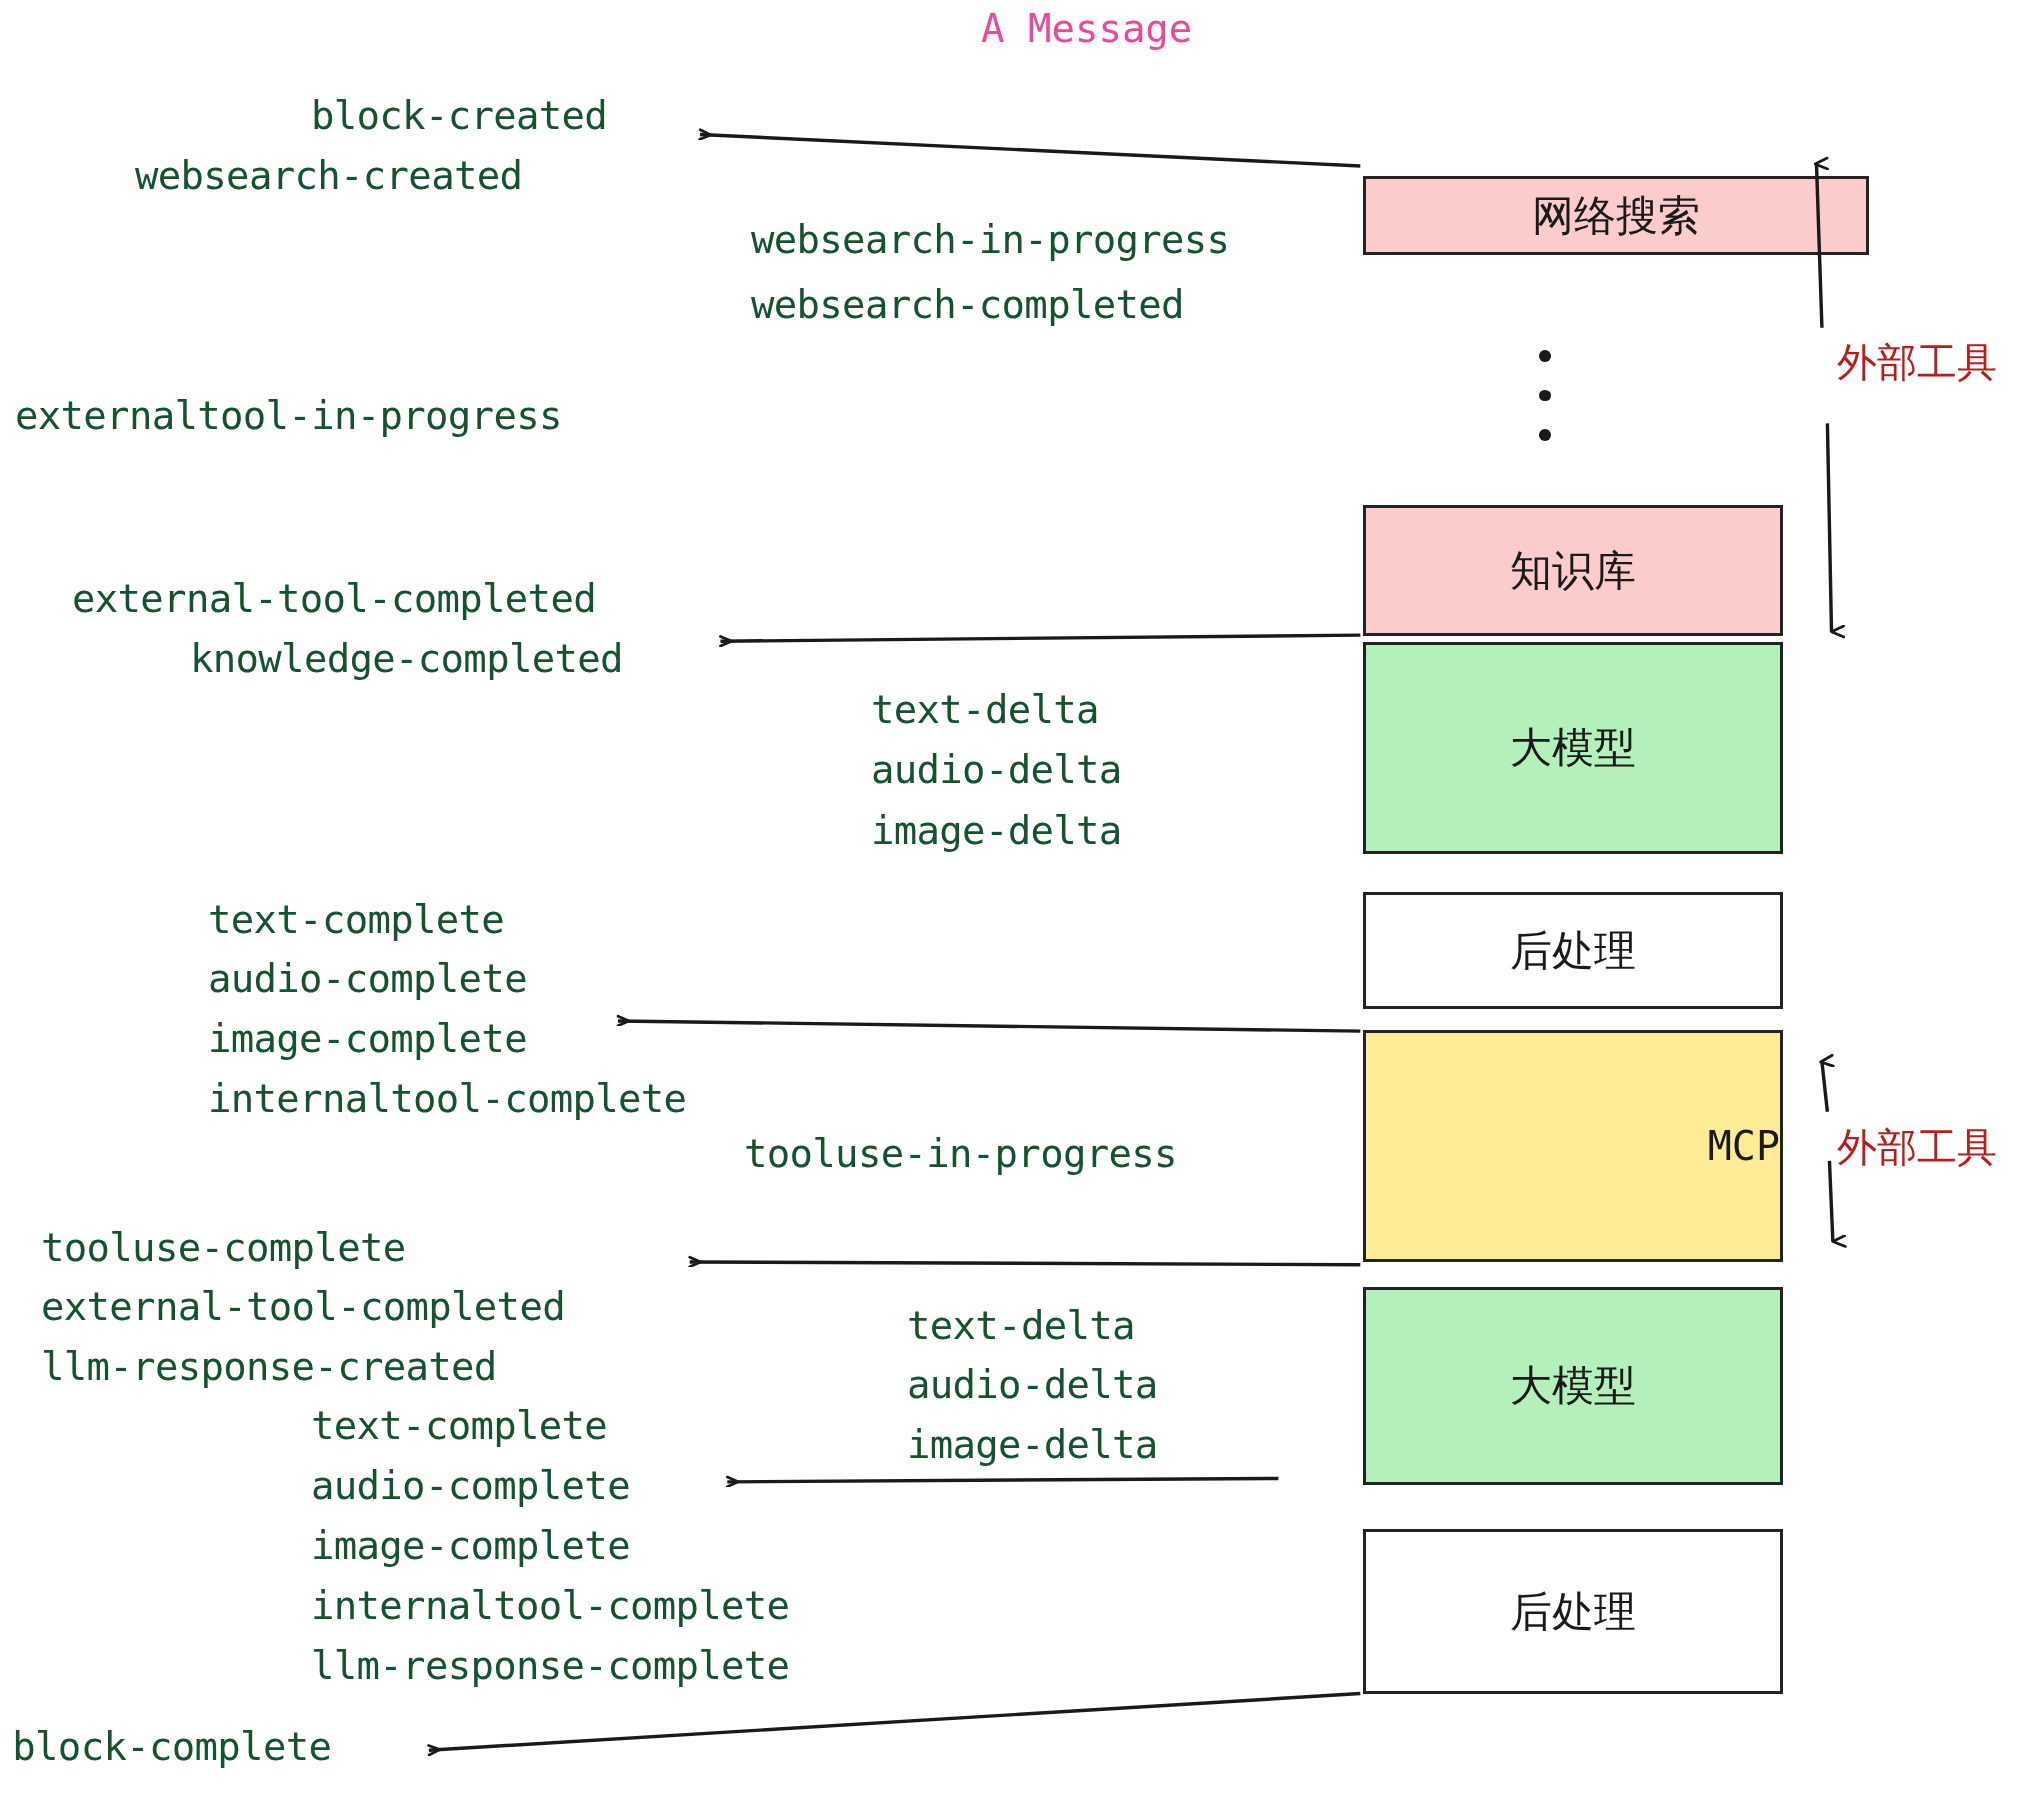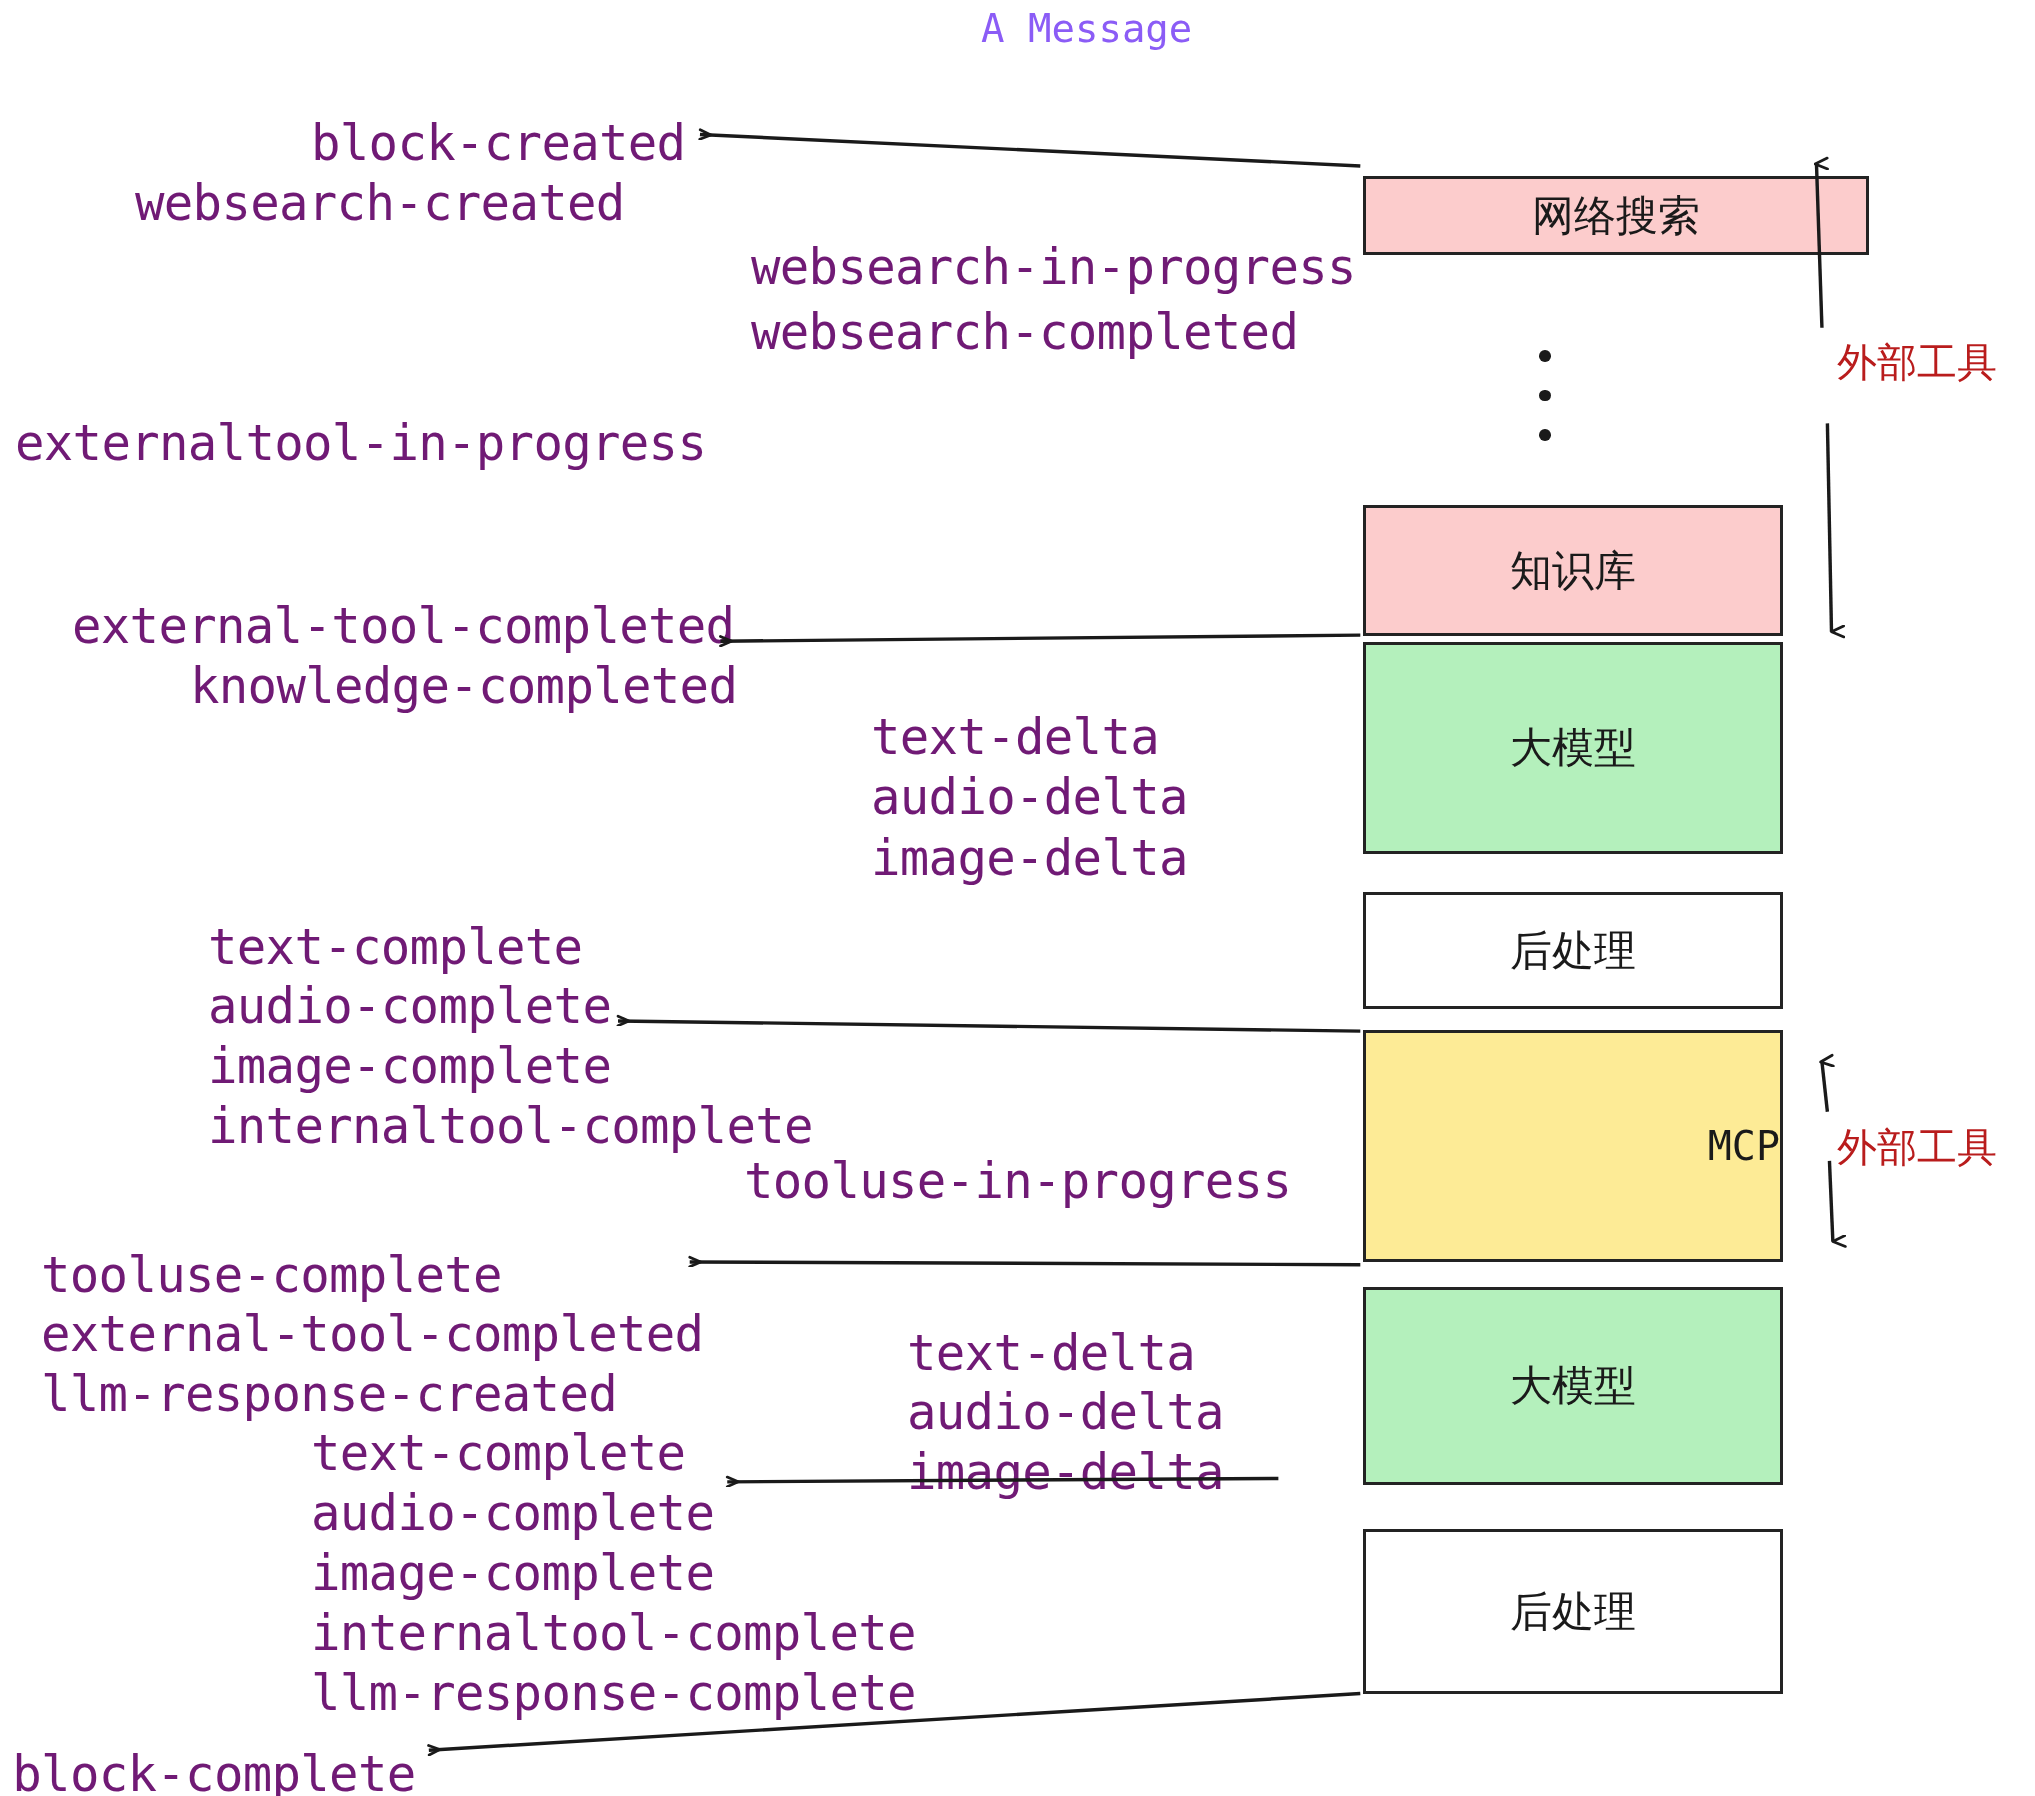--- a/index.html
+++ b/index.html
@@ -6,32 +6,31 @@
   #stage{
     position:relative;
     width:2035px;height:1796px;
     background:#ffffff;
     font-family:"DejaVu Sans Mono", monospace;
     overflow:hidden;
   }
   .lbl{
     position:absolute;
     font-family:"DejaVu Sans Mono","Liberation Mono",monospace;
-    font-size:49px;
+    font-size:39px;
     line-height:1.0;
-    color:#701a75;
+    color:#14532d;
     white-space:pre;
     letter-spacing:-0.7px;
-    margin-top:23px;
   }
   .title{
     position:absolute;
     font-family:"DejaVu Sans Mono","Liberation Mono",monospace;
     font-size:39px;
-    color:#8b5cf6;
+    color:#ec4899;
     white-space:pre;
   }
   .box{
     position:absolute;
     box-sizing:border-box;
     border:3.4px solid #232323;
     display:flex;
     align-items:center;
     justify-content:center;
     font-family:"DejaVu Sans","Liberation Sans",sans-serif;

